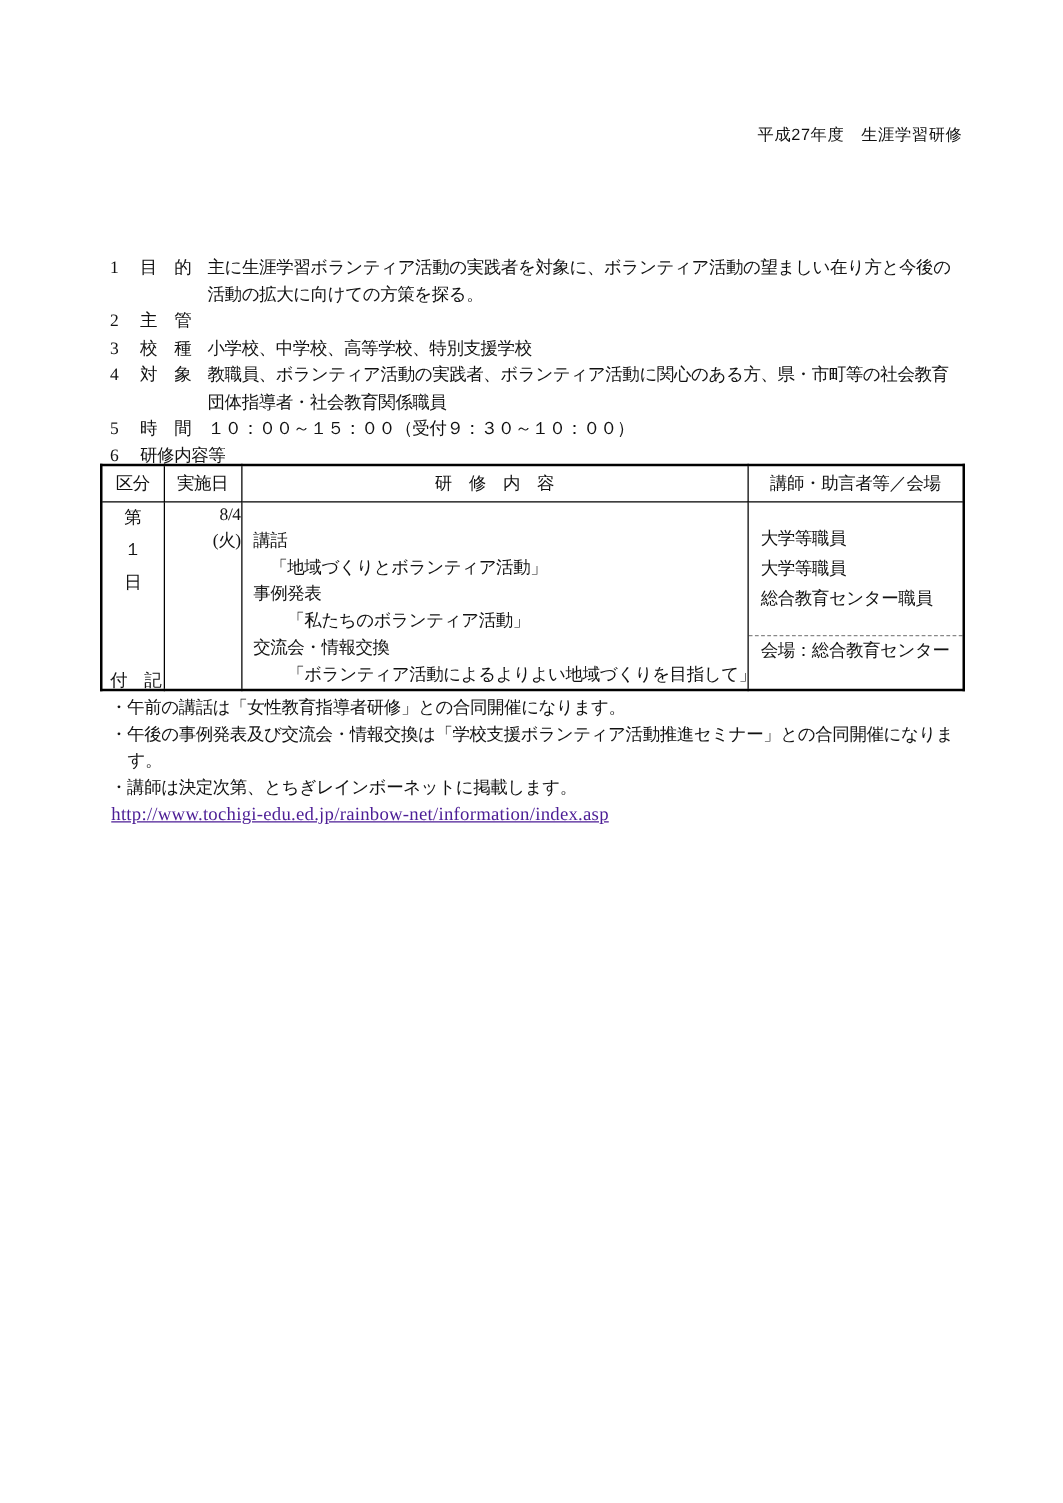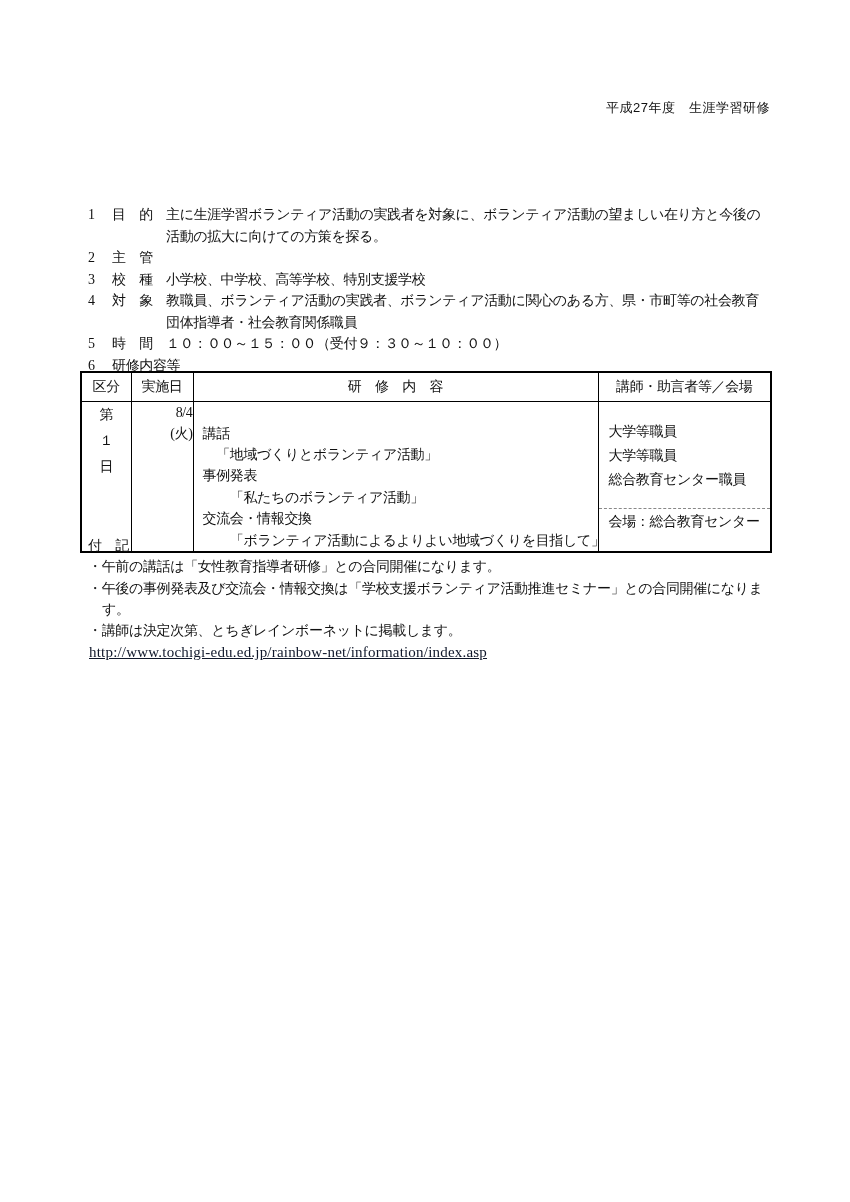--- a/index.html
+++ b/index.html
@@ -193,17 +193,17 @@
     </tr>
   </tbody>
     </table>
 
   <div class="notes">
     <span class="notes-label">付　記</span>
     <div class="notes-body">
       <div class="note-bullet">・午前の講話は「女性教育指導者研修」との合同開催になります。</div>
       <div class="note-bullet">・午後の事例発表及び交流会・情報交換は「学校支援ボランティア活動推進セミナー」との合同開催になります。</div>
       <div class="note-bullet">・講師は決定次第、とちぎレインボーネットに掲載します。</div>
-      <a class="rainbow-link" href="#" style="color: #0f172a; font-family: Liberation Serif, serif;">http://www.tochigi-edu.ed.jp/rainbow-net/information/index.asp</a>
+      <a class="rainbow-link" href="#" style="color: #4c1d95; font-family: Liberation Serif, serif;">http://www.tochigi-edu.ed.jp/rainbow-net/information/index.asp</a>
     </div>
   </div>
 
 </div>
 
 </body></html>

